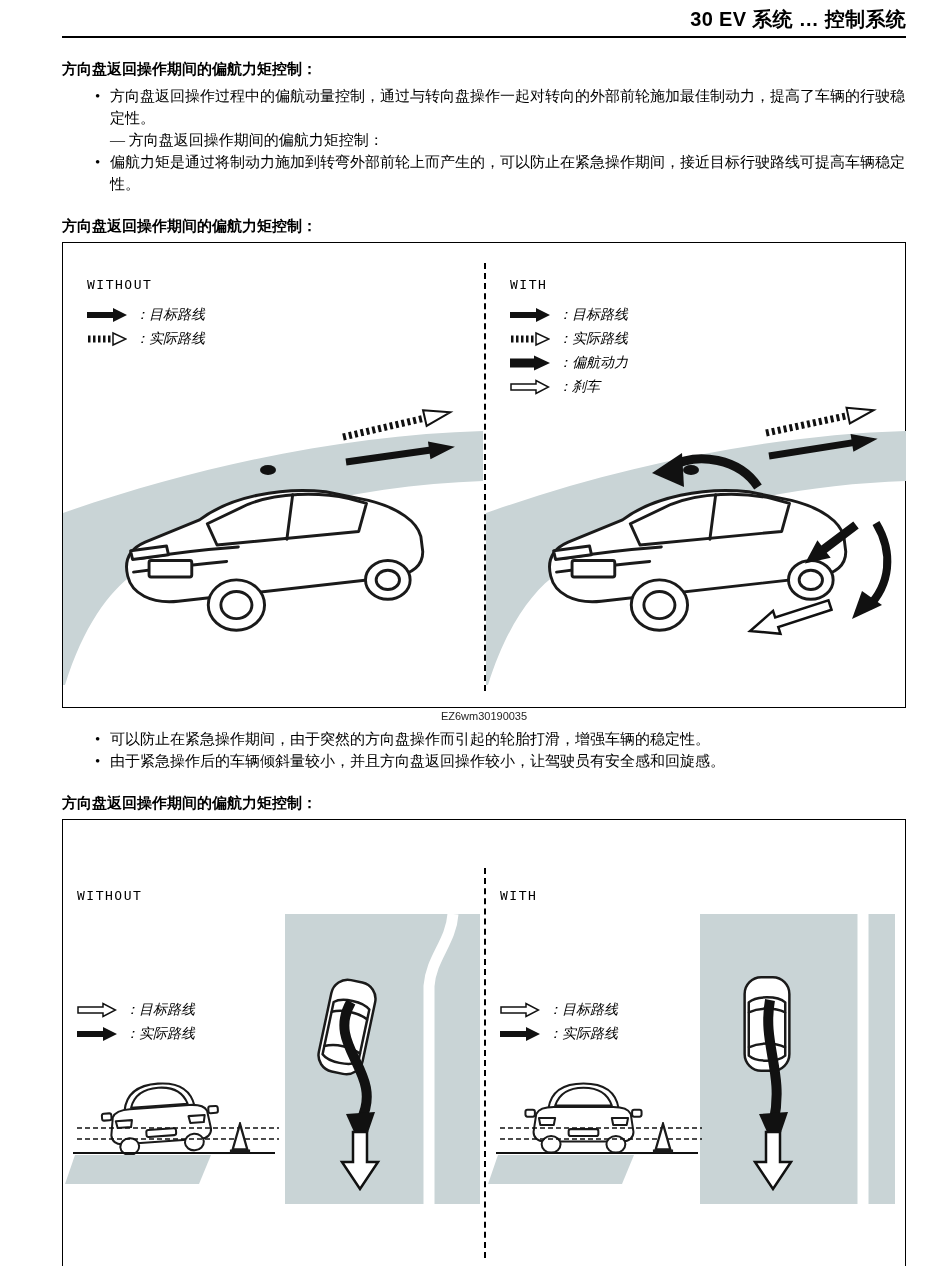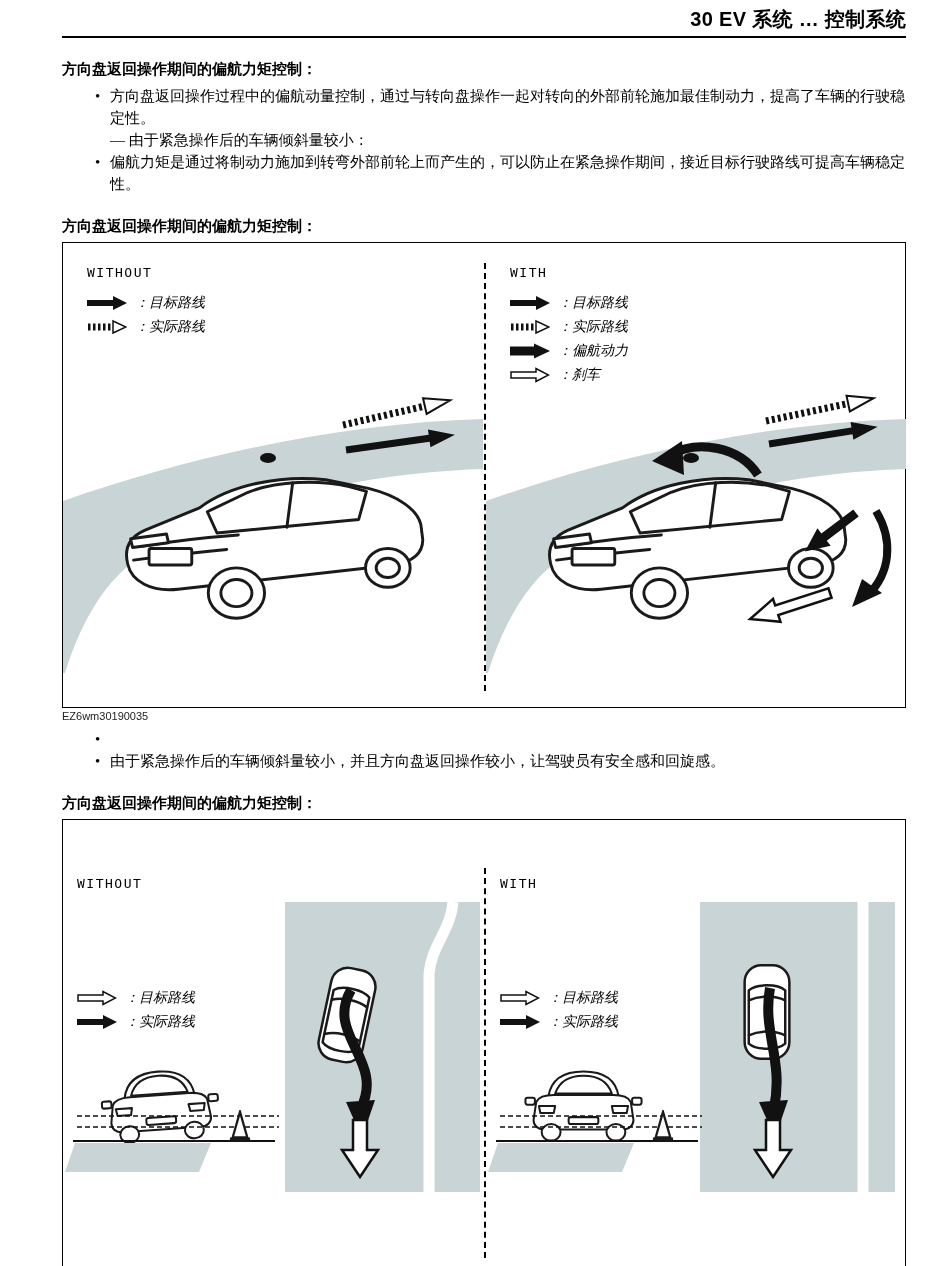--- a/index.html
+++ b/index.html
@@ -15,40 +15,40 @@
   .sec-heading { font-family:"Liberation Sans","DejaVu Sans",sans-serif; font-size:15px;
                  font-weight:bold; margin-top:22px; }
   .bullets { list-style:none; margin:6px 0 0 33px; }
   .bullets li { font-size:15px; line-height:22px; }
   .bullet { display:flex; }
   .bullet .dot { width:15px; flex:0 0 15px; }
   .dash-item { padding-left:15px; }
 
   .figure { position:relative; margin-top:6px; height:466px; border:1px solid #000; background:#fff; }
   .figure.fig2 { height:452px; }
-  .panel { position:absolute; top:0; height:100%; width:420px; }
+  .panel { position:absolute; top:12px; height:100%; width:420px; }
   .panel.left { left:0; }
   .panel.right { left:423px; }
   .divider { position:absolute; left:421px; top:20px; bottom:16px; width:0; border-left:2px dashed #000; }
   .fig2 .divider { top:48px; bottom:12px; }
 
   .panel-label { position:absolute; top:22px; left:24px; z-index:3;
                  font-family:"DejaVu Sans Mono","Liberation Mono",monospace; font-size:13px; letter-spacing:1.5px; }
   .fig2 .panel-label { top:56px; left:14px; }
   .legend { position:absolute; top:48px; left:24px; z-index:3; }
   .fig2 .legend { top:166px; left:14px; }
   .legend-row { display:flex; align-items:center; gap:8px; height:24px;font-style:italic; }
   .legend-icon { width:40px; height:16px; flex:0 0 40px; }
   .legend-label { font-size:14px; }
 
   .art { position:absolute; left:0; top:0; width:420px; height:464px; }
   .fig2 .art { height:450px; }
 
   .caption { font-family:"Liberation Sans","DejaVu Sans",sans-serif; font-size:11px;
-             text-align:left; margin-top:2px; color:#222; }
+             text-align:center; margin-top:2px; color:#222; }
 </style>
 </head>
 <body>
 
 <svg aria-hidden="true" style="position:absolute;width:0;height:0;overflow:hidden">
   <defs>
     <symbol id="car-rear" viewBox="0 0 340 160" preserveAspectRatio="none">
       <g fill="#fff" stroke="#1a1a1a" stroke-width="3" stroke-linejoin="round" stroke-linecap="round">
         <path d="M10,96 C6,80 12,68 28,61 L84,38 C116,14 168,4 214,9 L258,18 C290,26 308,40 312,55 L314,71 C314,86 302,94 284,97 L62,122 C34,125 14,114 10,96 Z"></path>
         <path d="M92,42 L134,22 C164,10 206,9 238,16 L256,21 L248,50 L102,64 Z"></path>
@@ -103,21 +103,21 @@
     <div class="header-title">30 EV 系统 … 控制系统</div>
     <div class="header-rule"></div>
 
     <h2 class="sec-heading">方向盘返回操作期间的偏航力矩控制：</h2>
     <ul class="bullets">
       <li class="bullet">
         <span class="dot">•</span>
         <span>方向盘返回操作过程中的偏航动量控制，通过与转向盘操作一起对转向的外部前轮施加最佳制动力，提高了车辆的行驶稳定性。</span>
       </li>
       <li class="dash-item">
-        <span>— 由于紧急操作后的车辆倾斜量较小：</span>
+        <span>— 方向盘返回操作期间的偏航力矩控制：</span>
       </li>
       <li class="bullet">
         <span class="dot">•</span>
         <span>偏航力矩是通过将制动力施加到转弯外部前轮上而产生的，可以防止在紧急操作期间，接近目标行驶路线可提高车辆稳定性。</span>
       </li>
     </ul>
 
     <h2 class="sec-heading">方向盘返回操作期间的偏航力矩控制：</h2>
 
     <div class="figure fig1">
@@ -210,20 +210,21 @@
             <path d="M0,-5 L56,-5 L56,-12 L84,0 L56,12 L56,5 L0,5 Z" fill="#fff" stroke="#111" stroke-width="2.5"></path>
           </g>
         </svg>
       </div>
     </div>
     <div class="caption">EZ6wm30190035</div>
 
     <ul class="bullets">
       <li class="bullet">
         <span class="dot">•</span>
+        <span>可以防止在紧急操作期间，由于突然的方向盘操作而引起的轮胎打滑，增强车辆的稳定性。</span>
       </li>
       <li class="bullet">
         <span class="dot">•</span>
         <span>由于紧急操作后的车辆倾斜量较小，并且方向盘返回操作较小，让驾驶员有安全感和回旋感。</span>
       </li>
     </ul>
 
     <h2 class="sec-heading">方向盘返回操作期间的偏航力矩控制：</h2>
 
     <div class="figure fig2">

